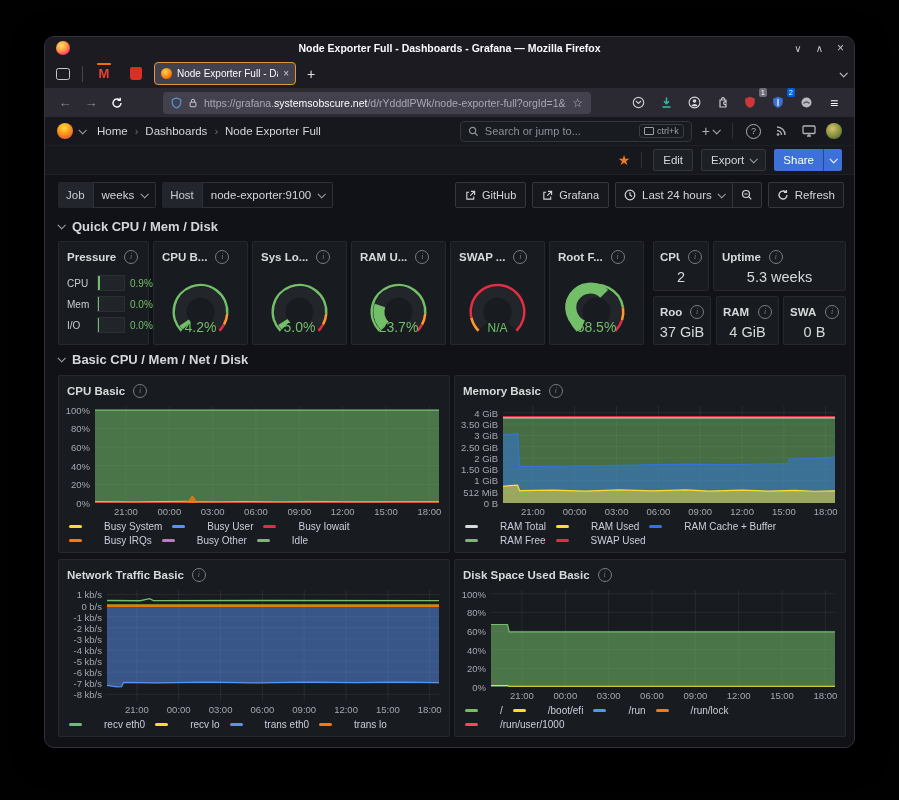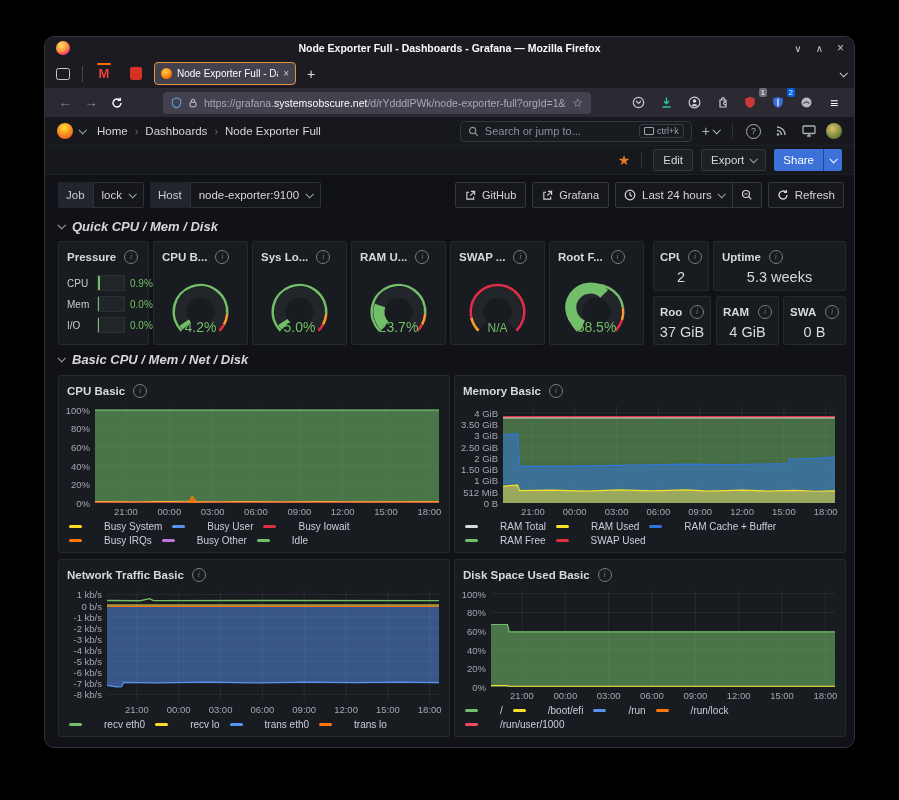--- a/index.html
+++ b/index.html
@@ -69,21 +69,21 @@
   .ctrl-row{left:13px;right:10px;top:65px;height:26px;display:flex;align-items:center;gap:6px;}
   .picker{display:flex;height:26px;border-radius:2px;overflow:hidden;font-size:11.5px;flex:none;}
   .pk-label{background:#22252b;color:#c9ccd1;display:flex;align-items:center;padding:0 8px;}
   .pk-val{background:#14161b;border:1px solid #2e3136;color:#d5d6dc;display:flex;align-items:center;gap:7px;padding:0 8px;box-sizing:border-box;}
   .btn2{height:26px;display:flex;align-items:center;gap:6px;padding:0 9px;font-size:11px;color:#d5d6dc;
     background:#16181d;border:1px solid #34373c;border-radius:2px;box-sizing:border-box;flex:none;}
   .grp{height:26px;display:flex;align-items:center;background:#16181d;border:1px solid #34373c;border-radius:2px;box-sizing:border-box;flex:none;}
   .g-seg{display:flex;align-items:center;gap:6px;padding:0 8px;font-size:11.5px;color:#d5d6dc;height:100%;}
   .g-div{width:1px;height:100%;background:#34373c;}
   .spacer{flex:1;}
-  .sec-hd{display:flex;align-items:center;gap:8px;font-size:13px;font-weight:bold;color:#d5d6dc;height:18px;font-style:italic;}
+  .sec-hd{display:flex;align-items:center;gap:8px;font-size:13px;font-weight:bold;color:#d5d6dc;height:18px;}
   .sec-hd .chev{color:#9da0a8;}
   .panel{position:absolute;background:#181b1f;border:1px solid #25282e;border-radius:2px;box-sizing:border-box;display:flex;flex-direction:column;}
   .p-hd{height:22px;display:flex;align-items:center;padding:4px 8px 0 8px;gap:8px;flex:none;min-width:0;}
   .p-title{font-size:11.5px;font-weight:bold;color:#d8d9da;white-space:nowrap;overflow:hidden;flex:0 1 auto;}
   .info{width:12px;height:12px;border:1px solid #787b82;border-radius:50%;color:#787b82;font-size:8px;line-height:11px;
     text-align:center;flex:none;font-family:"Liberation Serif","DejaVu Serif",serif;font-style:italic;}
   
   .p-rows{flex:1;display:flex;flex-direction:column;justify-content:space-evenly;padding:2px 8px 6px 8px;}
   .p-row{display:flex;align-items:center;gap:5px;font-size:10px;}
   .p-row .lab{width:25px;text-align:left;color:#c9ccd1;flex:none;}
@@ -276,21 +276,21 @@
         <span class="carat">
               <span class="chev" style="color:#fff"></span>
             </span>
       </div>
     </div>
 
     <div class="abs ctrl-row">
       <div class="picker">
         <span class="pk-label">Job</span>
         <span class="pk-val">
-              <span>lock</span>
+              <span>weeks</span>
               <span class="chev" style="color:#9da0a8"></span>
             </span>
       </div>
       <div class="picker">
         <span class="pk-label">Host</span>
         <span class="pk-val">
               <span>node-exporter:9100</span>
               <span class="chev" style="color:#9da0a8"></span>
             </span>
       </div>

